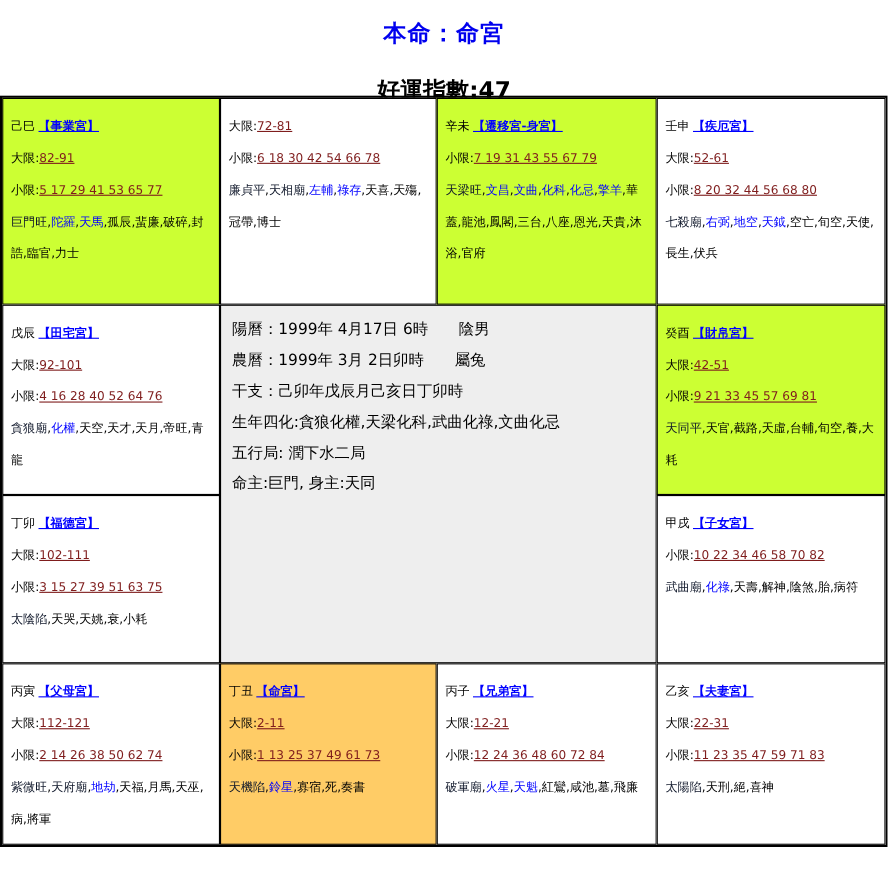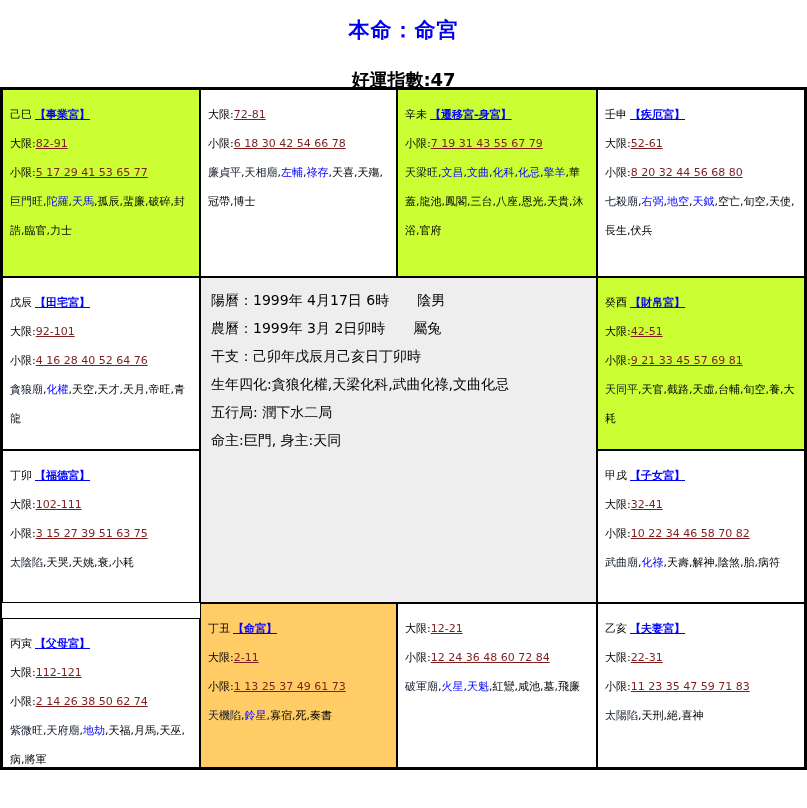--- a/index.html
+++ b/index.html
@@ -4,21 +4,21 @@
 <style>
   * { box-sizing: border-box; }
   html, body { margin: 0; padding: 0; background: #ffffff; }
   body {
     width: 807px; height: 808px;
     font-family: "DejaVu Sans", "Liberation Sans", sans-serif;
     color: #000;
   }
   .header { height: 87px; text-align: center; padding-top: 16px; }
   .page-title { color: #0000ee; font-size: 21px; font-weight: bold; letter-spacing: 1px; }
-  .luck-index { margin-top: 24px; color: #000; font-size: 18px; font-weight: bold; }
+  .luck-index { margin-top: 24px; color: #000; font-size: 21px; font-weight: bold; }
 
   .grid {
     display: grid; width: 807px;
     grid-template-columns: 198px 197px 200px 208px;
     grid-template-rows: 188px 173px 153px 165px;
     border: 2px solid #000;
   }
   .cell {
     border: 1px solid #000;
     padding: 10px 5px 0 7px;
@@ -95,37 +95,37 @@
       <div class="stars"><span class="star-red">天同平</span><span class="sep">,</span><span class="star-black">天官</span><span class="sep">,</span><span class="star-black">截路</span><span class="sep">,</span><span class="star-black">天虛</span><span class="sep">,</span><span class="star-black">台輔</span><span class="sep">,</span><span class="star-black">旬空</span><span class="sep">,</span><span class="star-black">養</span><span class="sep">,</span><span class="star-black">大耗</span></div>
     </div>
     <div class="cell" style="grid-area: 3 / 1; background: rgb(255, 255, 255);">
       <div class="line"><span class="stem">丁卯</span><span class="plink">【福德宮】</span></div>
       <div class="line"><span>大限:</span><span class="numlink">102-111</span></div>
       <div class="line"><span>小限:</span><span class="numlink">3 15 27 39 51 63 75</span></div>
       <div class="stars"><span class="star-red">太陰陷</span><span class="sep">,</span><span class="star-black">天哭</span><span class="sep">,</span><span class="star-black">天姚</span><span class="sep">,</span><span class="star-black">衰</span><span class="sep">,</span><span class="star-black">小耗</span></div>
     </div>
     <div class="cell" style="grid-area: 3 / 4; background: rgb(255, 255, 255);">
       <div class="line"><span class="stem">甲戌</span><span class="plink">【子女宮】</span></div>
-      <div class="line"><span>大限:</span><span class="numlink">32-41</span></div>
       <div class="line"><span>小限:</span><span class="numlink">10 22 34 46 58 70 82</span></div>
       <div class="stars"><span class="star-red">武曲廟</span><span class="sep">,</span><span class="star-blue">化祿</span><span class="sep">,</span><span class="star-black">天壽</span><span class="sep">,</span><span class="star-black">解神</span><span class="sep">,</span><span class="star-black">陰煞</span><span class="sep">,</span><span class="star-black">胎</span><span class="sep">,</span><span class="star-black">病符</span></div>
     </div>
-    <div class="cell" style="grid-area: 4 / 1; background: rgb(255, 255, 255); margin-top: 15px;">
+    <div class="cell" style="grid-area: 4 / 1; background: rgb(255, 255, 255);">
       <div class="line"><span class="stem">丙寅</span><span class="plink">【父母宮】</span></div>
       <div class="line"><span>大限:</span><span class="numlink">112-121</span></div>
       <div class="line"><span>小限:</span><span class="numlink">2 14 26 38 50 62 74</span></div>
       <div class="stars"><span class="star-red">紫微旺</span><span class="sep">,</span><span class="star-red">天府廟</span><span class="sep">,</span><span class="star-blue">地劫</span><span class="sep">,</span><span class="star-black">天福</span><span class="sep">,</span><span class="star-black">月馬</span><span class="sep">,</span><span class="star-black">天巫</span><span class="sep">,</span><span class="star-black">病</span><span class="sep">,</span><span class="star-black">將軍</span></div>
     </div>
     <div class="cell" style="grid-area: 4 / 2; background: rgb(255, 204, 102);">
       <div class="line"><span class="stem">丁丑</span><span class="plink">【命宮】</span></div>
       <div class="line"><span>大限:</span><span class="numlink">2-11</span></div>
       <div class="line"><span>小限:</span><span class="numlink">1 13 25 37 49 61 73</span></div>
       <div class="stars"><span class="star-red">天機陷</span><span class="sep">,</span><span class="star-blue">鈴星</span><span class="sep">,</span><span class="star-black">寡宿</span><span class="sep">,</span><span class="star-black">死</span><span class="sep">,</span><span class="star-black">奏書</span></div>
     </div>
     <div class="cell" style="grid-area: 4 / 3; background: rgb(255, 255, 255);">
+      <div class="line"><span class="stem">丙子</span><span class="plink">【兄弟宮】</span></div>
       <div class="line"><span>大限:</span><span class="numlink">12-21</span></div>
       <div class="line"><span>小限:</span><span class="numlink">12 24 36 48 60 72 84</span></div>
       <div class="stars"><span class="star-red">破軍廟</span><span class="sep">,</span><span class="star-blue">火星</span><span class="sep">,</span><span class="star-blue">天魁</span><span class="sep">,</span><span class="star-black">紅鸞</span><span class="sep">,</span><span class="star-black">咸池</span><span class="sep">,</span><span class="star-black">墓</span><span class="sep">,</span><span class="star-black">飛廉</span></div>
     </div>
     <div class="cell" style="grid-area: 4 / 4; background: rgb(255, 255, 255);">
       <div class="line"><span class="stem">乙亥</span><span class="plink">【夫妻宮】</span></div>
       <div class="line"><span>大限:</span><span class="numlink">22-31</span></div>
       <div class="line"><span>小限:</span><span class="numlink">11 23 35 47 59 71 83</span></div>
       <div class="stars"><span class="star-red">太陽陷</span><span class="sep">,</span><span class="star-black">天刑</span><span class="sep">,</span><span class="star-black">絕</span><span class="sep">,</span><span class="star-black">喜神</span></div>
     </div>

